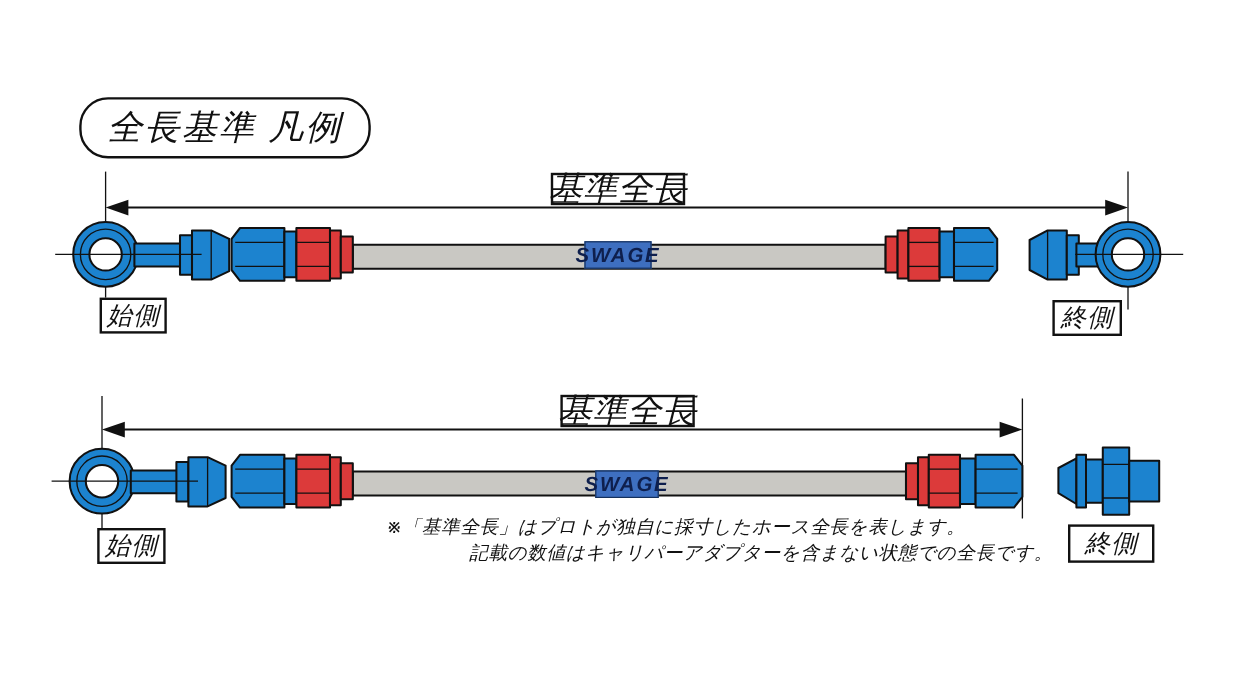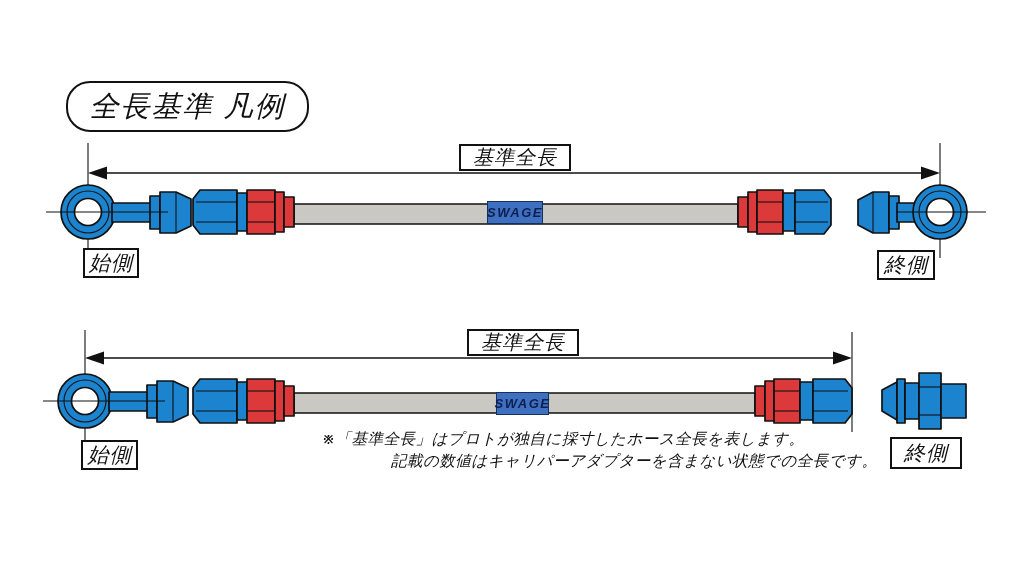--- a/index.html
+++ b/index.html
@@ -25,34 +25,34 @@
   .box{
     position:absolute;background:#fff;border:2px solid var(--line);
     display:flex;align-items:center;justify-content:center;
     box-sizing:border-box;white-space:nowrap;
   }
   .title-box{
     left:66px;top:81px;width:243px;height:51px;
     border-width:2.5px;border-radius:24px;
     font-size:29px;letter-spacing:2px;
   }
-  .dim-label{font-size:20px;letter-spacing:1px;}
+  .dim-label{font-size:28px;letter-spacing:1px;}
   .dim-top{left:459px;top:144px;width:112px;height:27px;}
   .dim-bottom{left:467px;top:329px;width:112px;height:27px;}
   .side-label{font-size:21px;letter-spacing:1px;}
   .start-top{left:83px;top:248px;width:56px;height:30px;}
   .end-top{left:877px;top:250px;width:58px;height:30px;}
   .start-bottom{left:81px;top:440px;width:57px;height:30px;}
   .end-bottom{left:890px;top:437px;width:72px;height:32px;}
   .swage{
     position:absolute;box-sizing:border-box;
     background:var(--swage_bg);border:1.5px solid var(--swage_border);
     color:var(--swage_text);
     display:flex;align-items:center;justify-content:center;
-    font-size:13px;font-weight:bold;letter-spacing:1.5px;
+    font-size:17px;font-weight:bold;letter-spacing:1.5px;
   }
   .swage-top{left:487px;top:201px;width:56px;height:23px;}
   .swage-bottom{left:496px;top:392px;width:53px;height:23px;}
   .note{
     position:absolute;font-size:15.5px;letter-spacing:0.5px;
     color:var(--line);white-space:nowrap;
   }
   .note1{left:322px;top:429px;text-align:center;}
   .note2{left:347px;top:451px;padding-left:44px;}
 </style>

